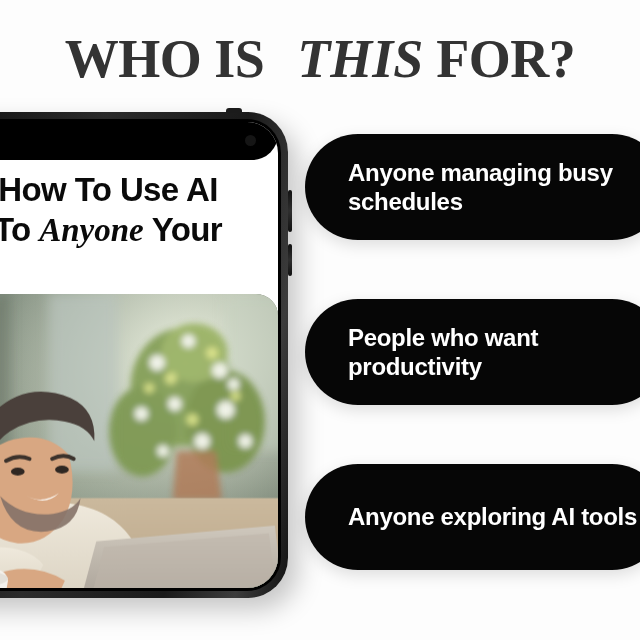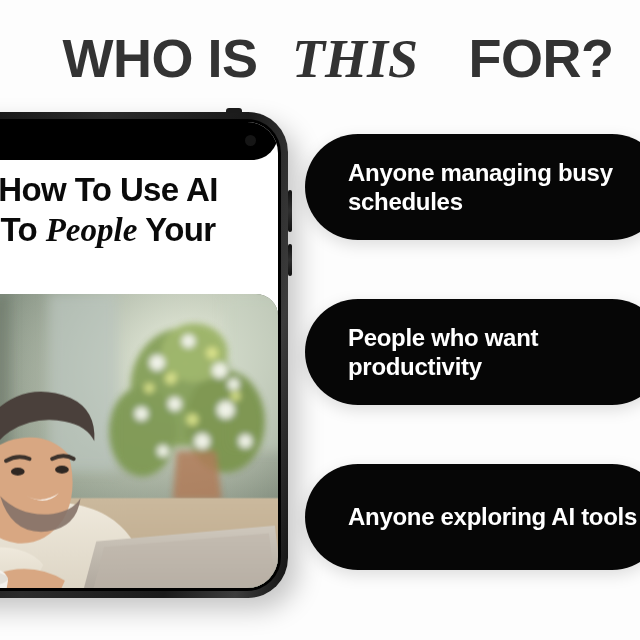--- a/index.html
+++ b/index.html
@@ -31,21 +31,21 @@
     left: 0;
     width: 640px;
     text-align: center;
     font-size: 54px;
     font-weight: 700;
     letter-spacing: -0.5px;
     color: #333333;
     line-height: 1.05;
     white-space: nowrap;
   }
-  .page-title .t-part { font-family: Liberation Sans, sans-serif; margin-left: 36px; }
+  .page-title .t-part { font-family: Liberation Serif, serif; }
   .page-title .t-em {
     font-family: "Liberation Serif", serif;
     font-style: italic;
     font-weight: 700;
     letter-spacing: 0px;
     margin-left: 20px;
   }
 
   
   .phone {
@@ -188,21 +188,21 @@
 
     <div class="phone-inner">
       <div class="phone-screen">
 
         <div class="status-bar">
           <div class="camera-dot"></div>
         </div>
 
         <div class="phone-headline">
           <span>How To Use AI</span><br>
-          <span>To </span><span class="h-em">People</span><span> Your</span><br>
+          <span>To </span><span class="h-em">Anyone</span><span> Your</span><br>
         </div>
 
         <div class="phone-photo">
           <svg viewBox="0 0 360 320" preserveAspectRatio="xMidYMid slice" role="img">
             <defs>
               <linearGradient id="bgWall" x1="0" y1="0" x2="1" y2="1">
                 <stop offset="0%" stop-color="#7d8a7c"></stop>
                 <stop offset="45%" stop-color="#9aa594"></stop>
                 <stop offset="100%" stop-color="#6e7a6b"></stop>
               </linearGradient>

